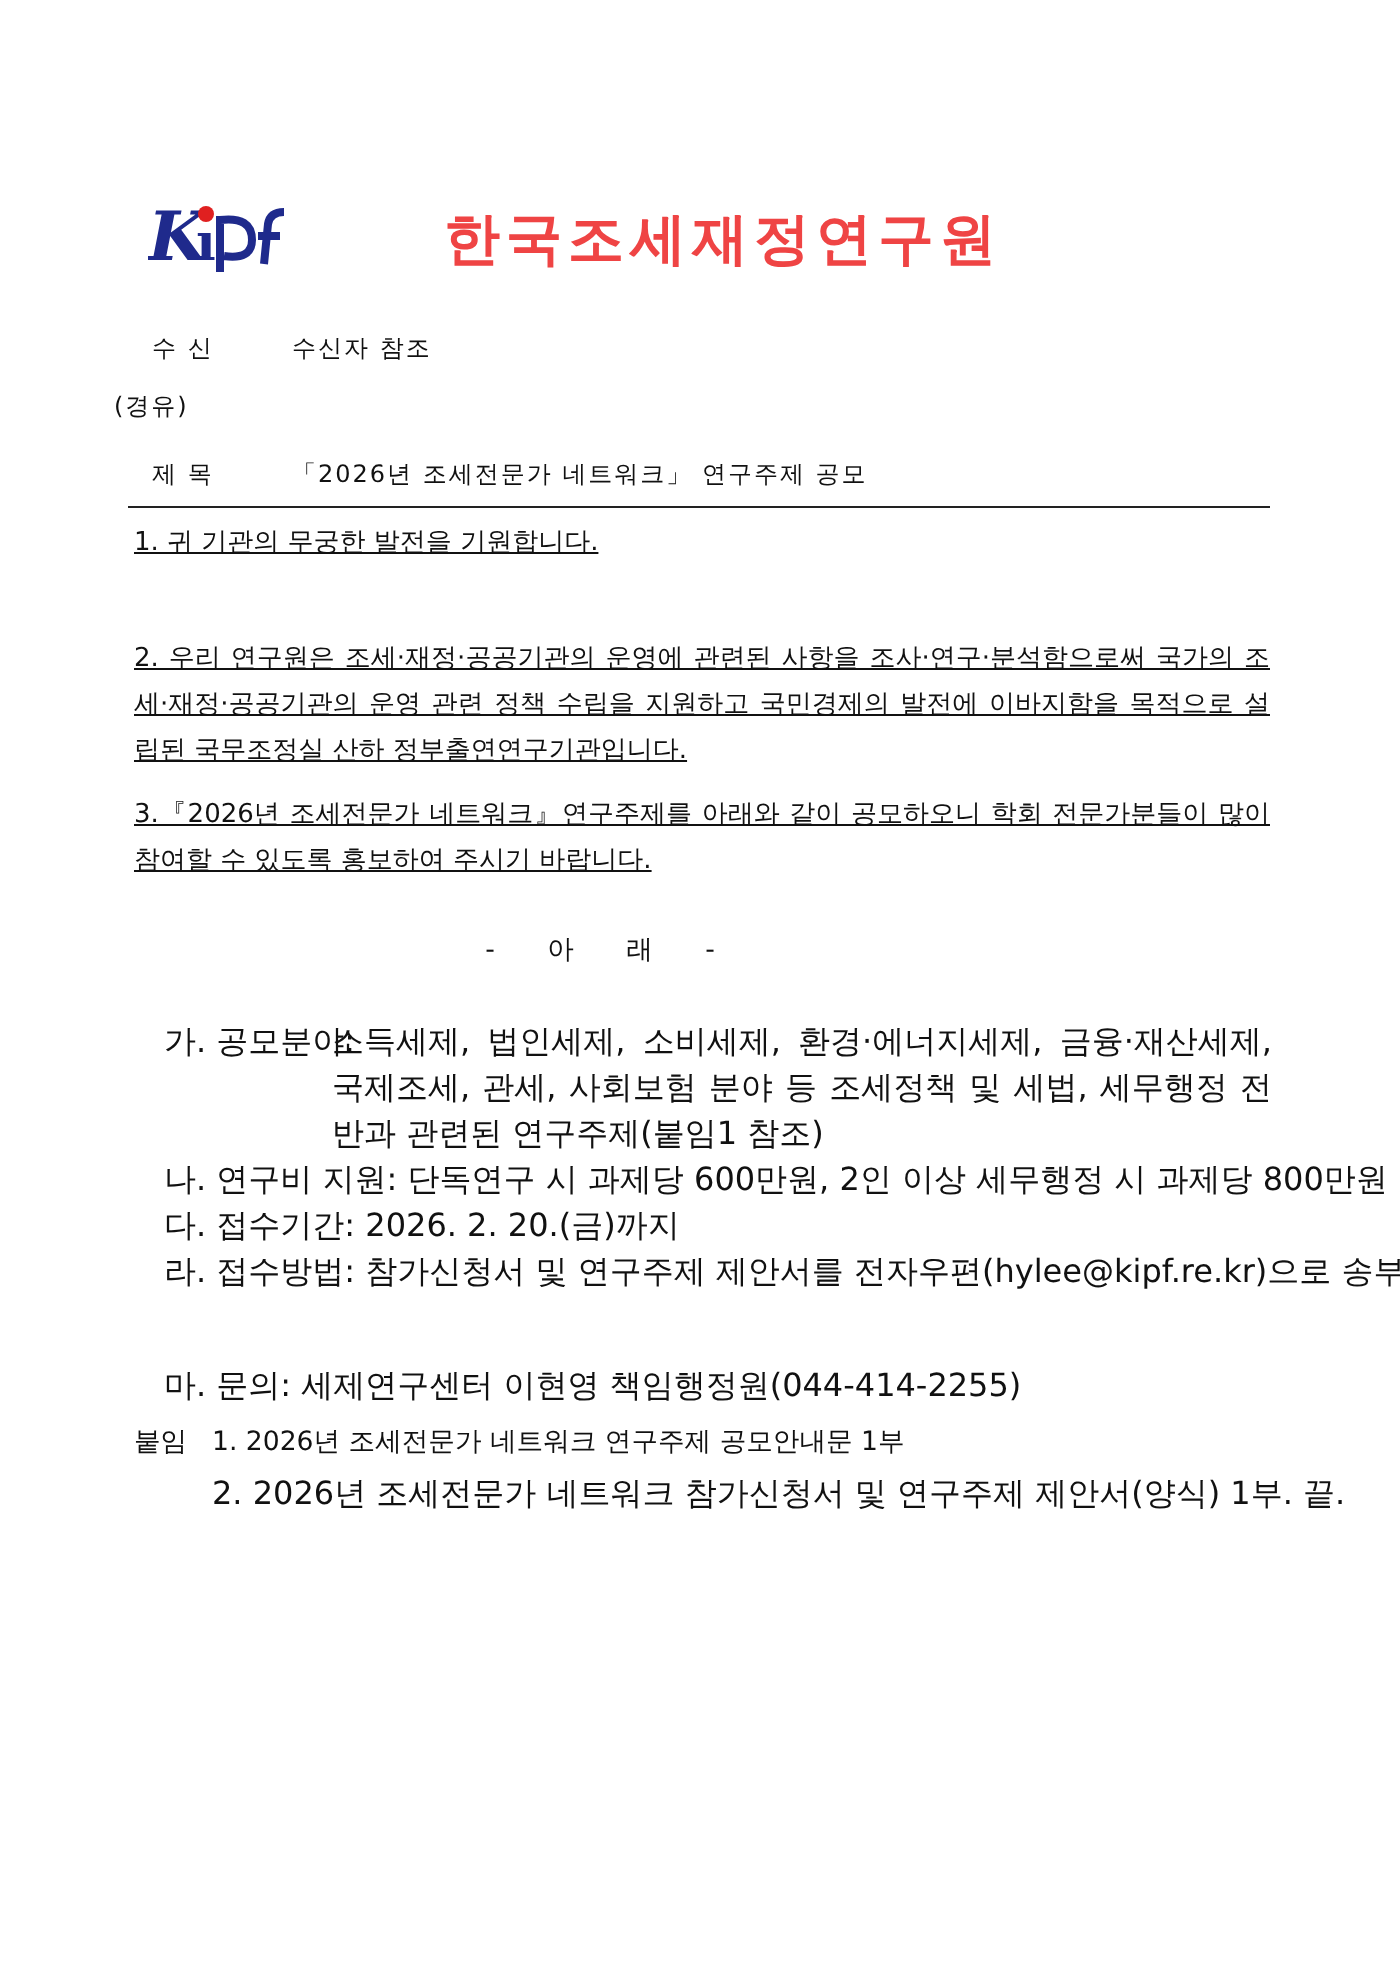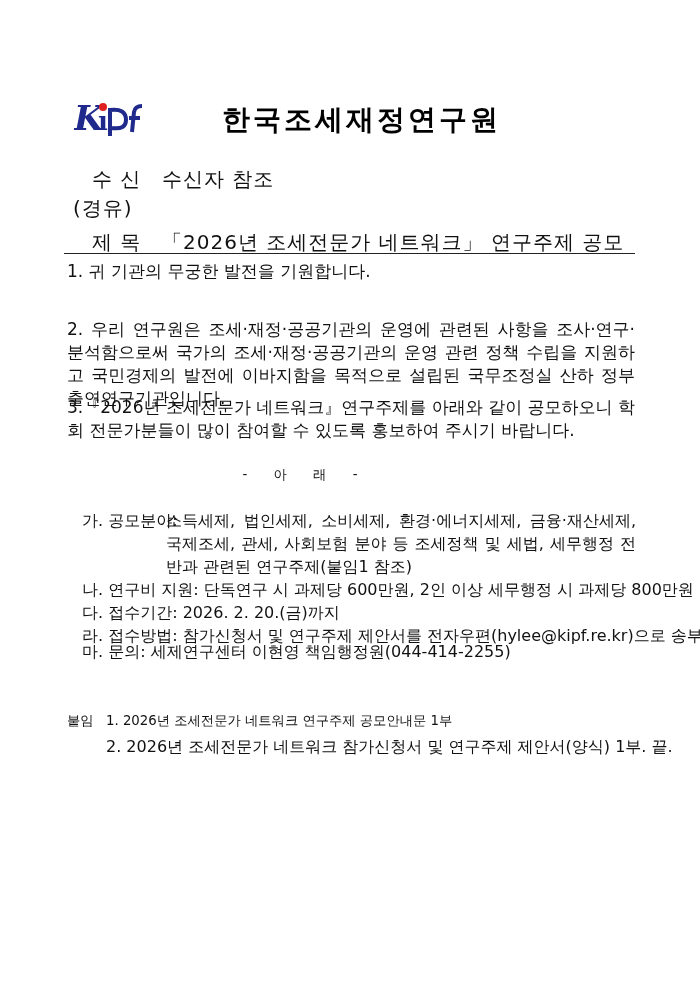--- a/index.html
+++ b/index.html
@@ -1,40 +1,40 @@
 <!DOCTYPE html>
 <html><head>
 <meta charset="utf-8">
 <style>
   html, body { margin:0; padding:0; background:#ffffff; }
   body { width:700px; height:991px; position:relative; overflow:hidden;
          font-family:"DejaVu Sans", "Liberation Sans", sans-serif; color:#111; }
   .abs { position:absolute; white-space:nowrap; }
   .logo { left:74px; top:98px; width:72px; height:40px; }
-  .org-title { left:222px; top:101px; font-size:28px; font-weight:bold; letter-spacing:3px; color:#000000; }
-  .hdr { font-size:20px; letter-spacing:1px;margin-left:16px; }
+  .org-title { left:222px; top:101px; font-size:28px; font-weight:bold; letter-spacing:3px; color:#ef4444; }
+  .hdr { font-size:12px; letter-spacing:1px; }
   .lbl-recv { left:76px; top:166px; }
   .val-recv { left:146px; top:166px; }
   .lbl-via { left:57px; top:195px; }
   .lbl-subj { left:76px; top:229px; }
   .val-subj { left:146px; top:229px; }
   .rule { position:absolute; left:64px; top:253px; width:571px; height:0; border-top:1.5px solid #222; }
-  .para { position:absolute; left:67px; width:568px; font-size:17px; line-height:23px; text-align:justify; text-align-last:left; }
+  .para { position:absolute; left:67px; width:568px; font-size:13px; line-height:23px; text-align:justify; text-align-last:left;text-decoration:underline; }
   .p1 { top:260px; }
   .p2 { top:318px; }
   .p3 { top:396px; }
   .center-note { left:0; width:600px; text-align:center; top:466px; font-size:13.3px; word-spacing:22px; }
   .item { position:absolute; font-size:16px; line-height:23px; }
   .item-ga { left:82px; top:509px; }
   .item-ga-lbl { position:absolute; left:0; top:0; white-space:nowrap; }
   .item-ga-txt { position:absolute; left:84px; top:0; width:470px; text-align:justify; text-align-last:left; }
   .item-na { left:82px; top:578px; }
   .item-da { left:82px; top:601px; }
   .item-ra { left:82px; top:624px; }
-  .item-ma { left:82px; top:640px;text-align:right; }
+  .item-ma { left:82px; top:681px;text-align:right; }
   .att-lbl { left:67px; top:712px; font-size:13.3px; }
   .att1 { left:106px; top:712px; font-size:13.3px; }
   .att2 { left:106px; top:737px; font-size:16px; }
 </style>
 </head>
 <body>
 
 <div class="abs logo">
   <svg width="72" height="40" viewBox="0 0 72 40">
     <text x="0" y="32" font-family="DejaVu Serif, serif" font-size="34" font-weight="bold" fill="#1f2a8c" font-style="italic">K</text>

